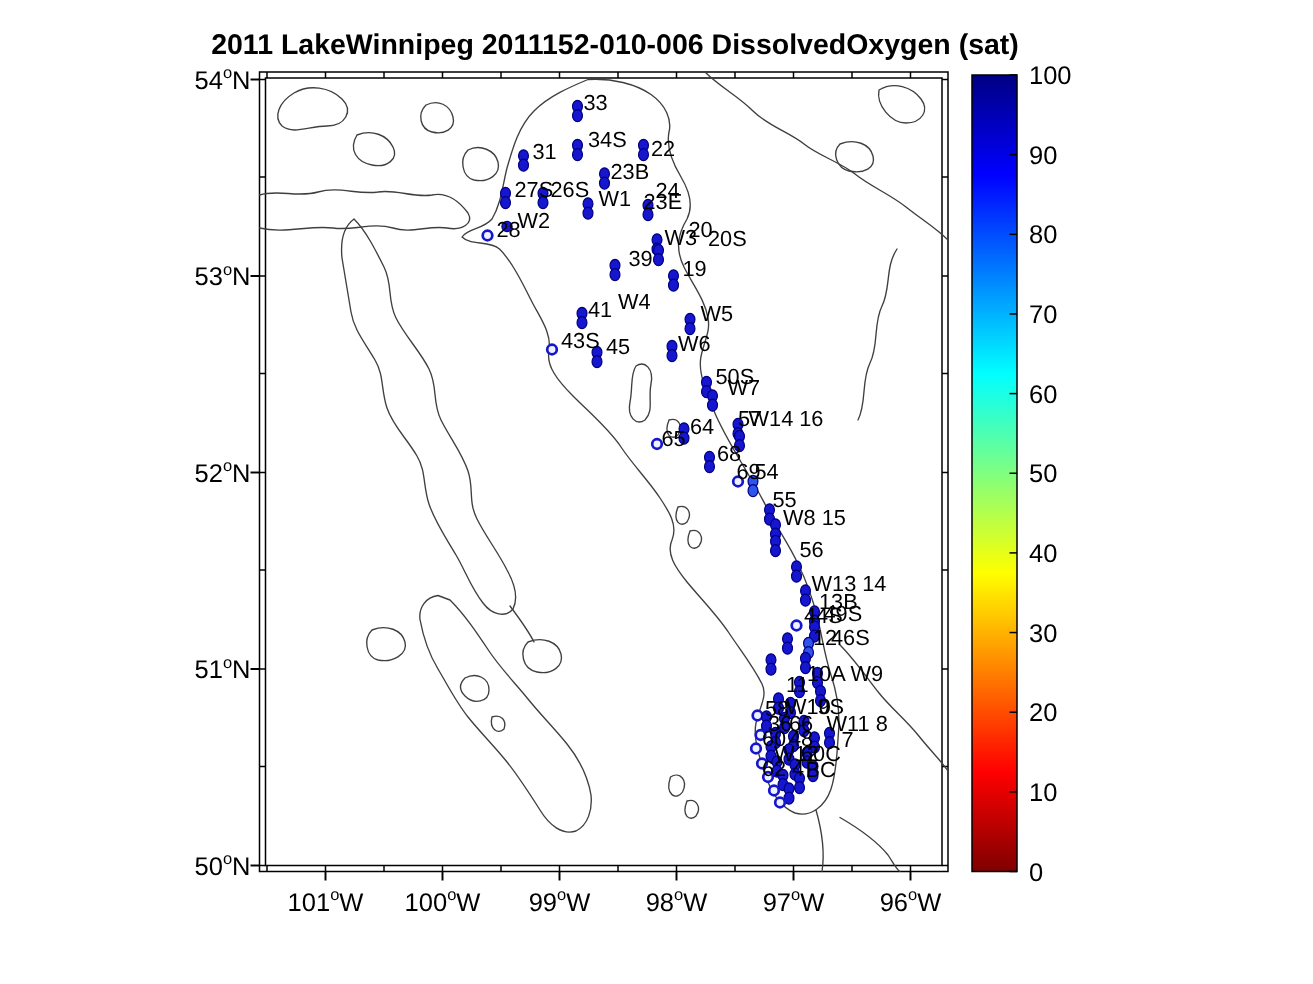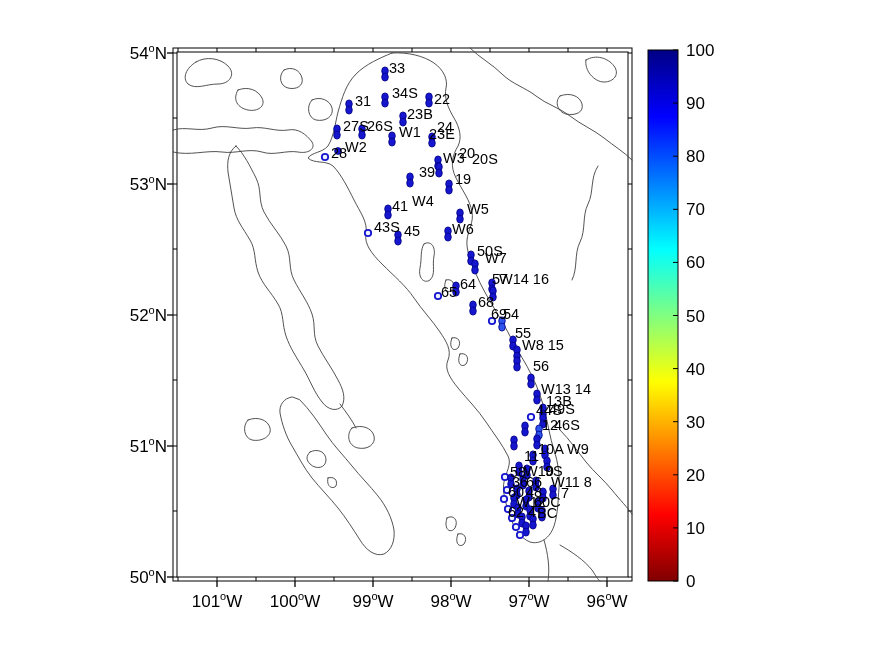--- a/index.html
+++ b/index.html
@@ -6,20 +6,21 @@
   .fig{position:relative;width:875px;height:656px;background:#fff;overflow:hidden;
        font-family:"Liberation Sans",sans-serif;}
   .title{position:absolute;top:20px;left:0;width:820px;text-align:center;
          font-size:19px;font-weight:bold;color:#000;letter-spacing:0px;}
   svg text{font-family:"Liberation Sans",sans-serif;}
 </style>
 </head>
 <body>
 
 <div class="fig">
+  <div class="title">2011 LakeWinnipeg 2011152-010-006 DissolvedOxygen (sat)</div>
   <svg id="plot" width="875" height="656" viewBox="0 0 875 656">
       <rect x="173" y="48" width="459" height="533" fill="none" stroke="#000" stroke-width="1"></rect>
       <rect x="177" y="52" width="451" height="525" fill="none" stroke="#000" stroke-width="1"></rect>
       <line x1="178" y1="48" x2="178" y2="52" stroke="#000" stroke-width="1"></line>
       <line x1="178" y1="577" x2="178" y2="581" stroke="#000" stroke-width="1"></line>
       <line x1="256" y1="48" x2="256" y2="52" stroke="#000" stroke-width="1"></line>
       <line x1="256" y1="577" x2="256" y2="581" stroke="#000" stroke-width="1"></line>
       <line x1="334" y1="48" x2="334" y2="52" stroke="#000" stroke-width="1"></line>
       <line x1="334" y1="577" x2="334" y2="581" stroke="#000" stroke-width="1"></line>
       <line x1="412" y1="48" x2="412" y2="52" stroke="#000" stroke-width="1"></line>

